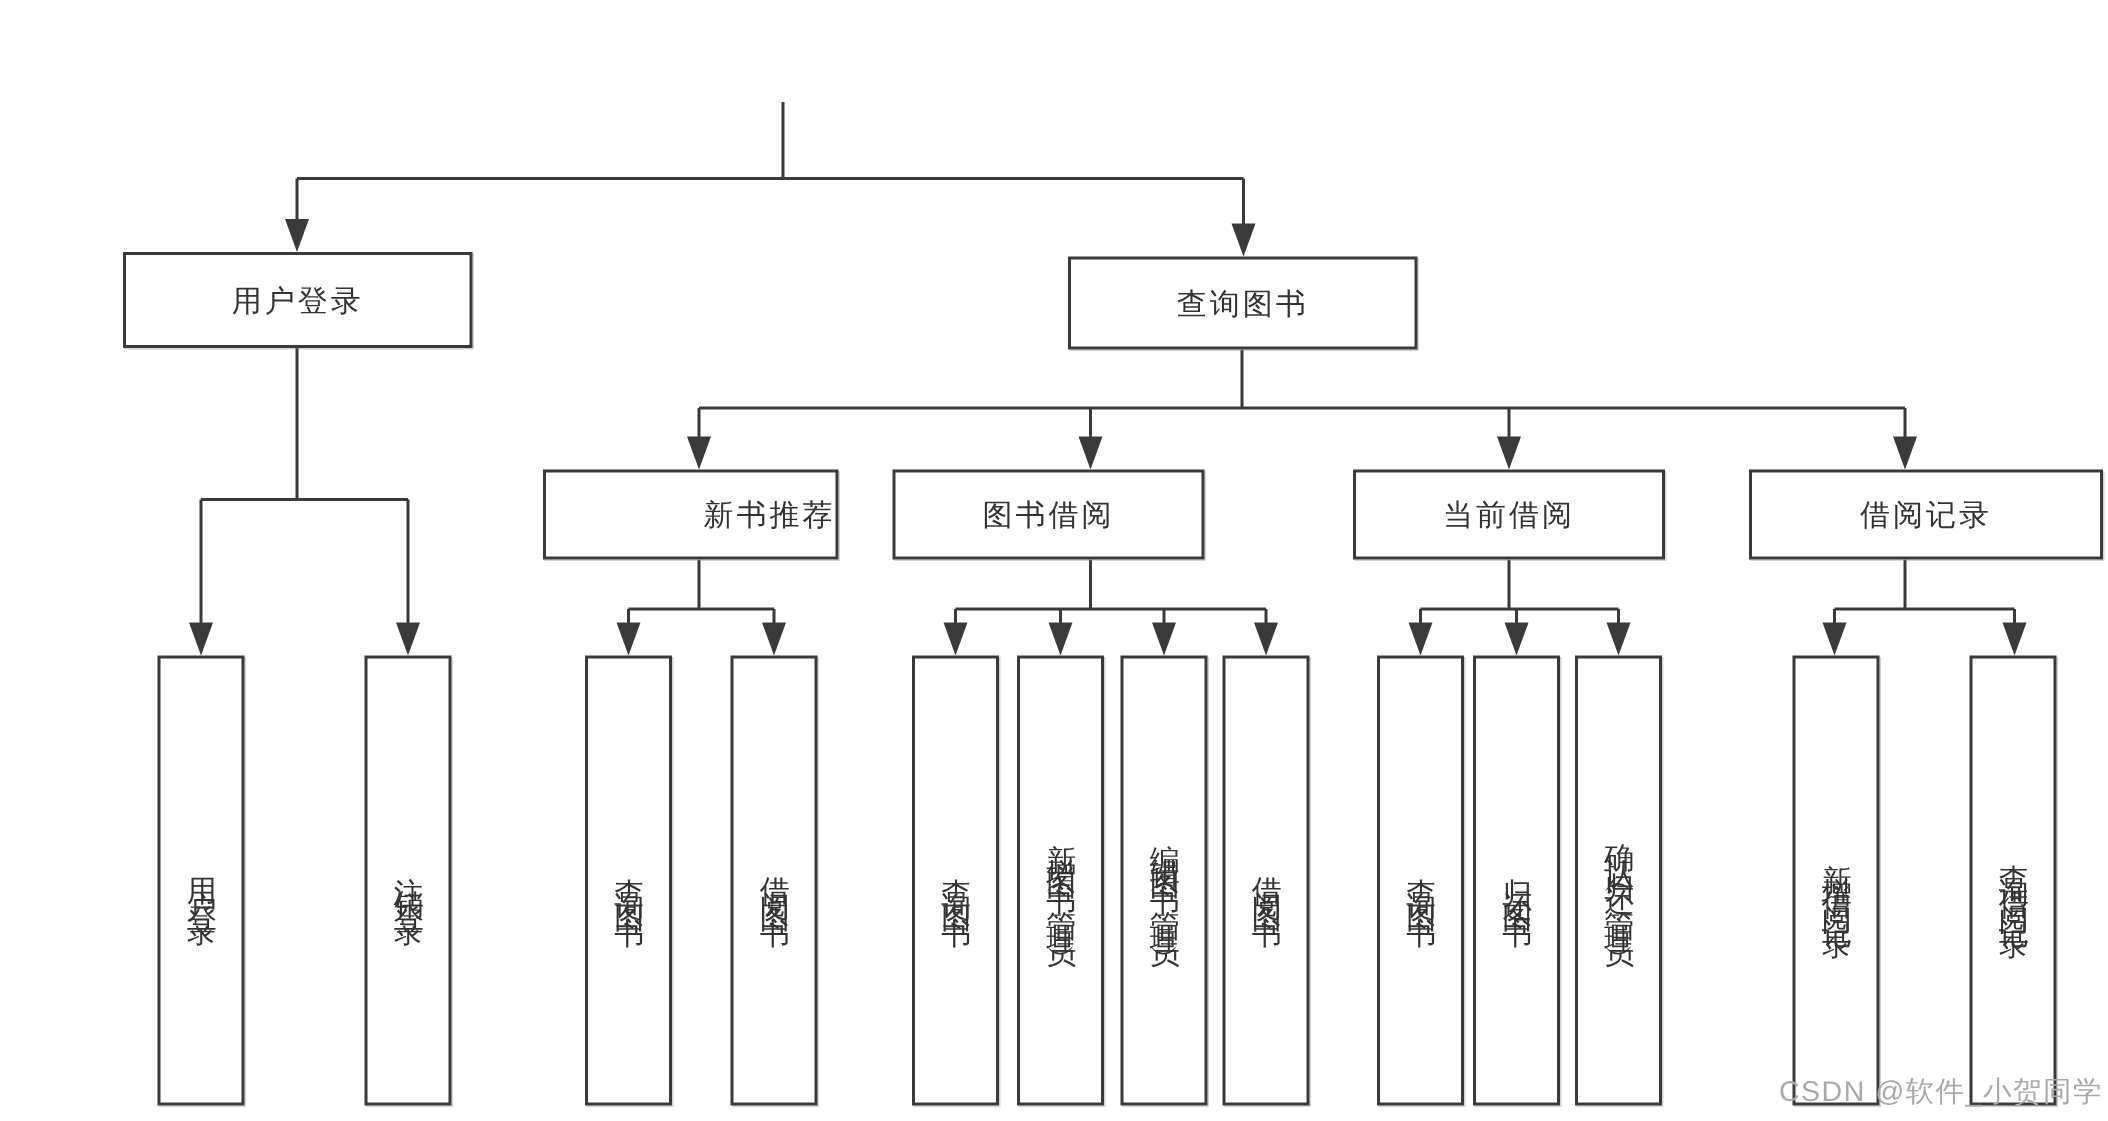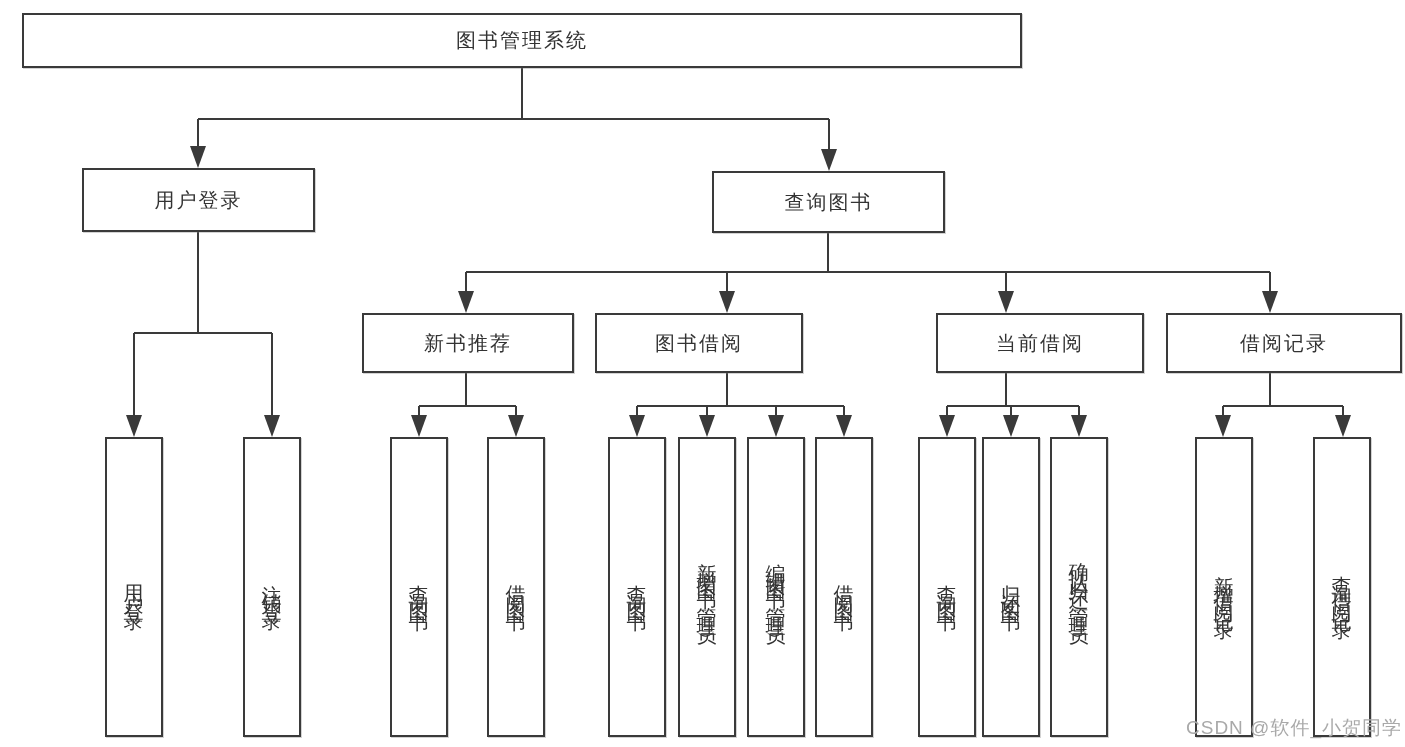--- a/index.html
+++ b/index.html
@@ -116,38 +116,35 @@
       <polygon class="ahead" points="1079,437 1071,415 1087,415"></polygon>
     </g>
 
     <g>
       <path class="cline" d="M1270,373 V406 M1223,406 H1343 M1223,406 V417 M1343,406 V417"></path>
       <polygon class="ahead" points="1223,437 1215,415 1231,415"></polygon>
       <polygon class="ahead" points="1343,437 1335,415 1351,415"></polygon>
     </g>
   </svg>
 
-  <div class="node hbox root-box">
-    <span>图书管理系统</span>
-  </div>
 
   <div class="node hbox" style="left:82px; top:168px; width:233px; height:64px;">
     <span>用户登录</span>
   </div>
   <div class="node hbox" style="left:712px; top:171px; width:233px; height:62px;">
     <span>查询图书</span>
   </div>
 
-  <div class="node hbox" style="left:362px; top:313px; width:212px; height:60px;">
+  <div class="node hbox" style="left:362px; top:313px; width:197px; height:60px;justify-content:flex-end;">
     <span>新书推荐</span>
   </div>
   <div class="node hbox" style="left:595px; top:313px; width:208px; height:60px;font-family:Liberation Mono, monospace;">
     <span>图书借阅</span>
   </div>
-  <div class="node hbox" style="left:936px; top:313px; width:208px; height:60px;">
+  <div class="node hbox" style="left:902px; top:313px; width:208px; height:60px;">
     <span>当前借阅</span>
   </div>
   <div class="node hbox" style="left:1166px; top:313px; width:236px; height:60px;">
     <span>借阅记录</span>
   </div>
 
   <div class="node leaf" style="left:105px;">
     <span class="vtext">用户登录</span>
   </div>
   <div class="node leaf" style="left:243px;">

